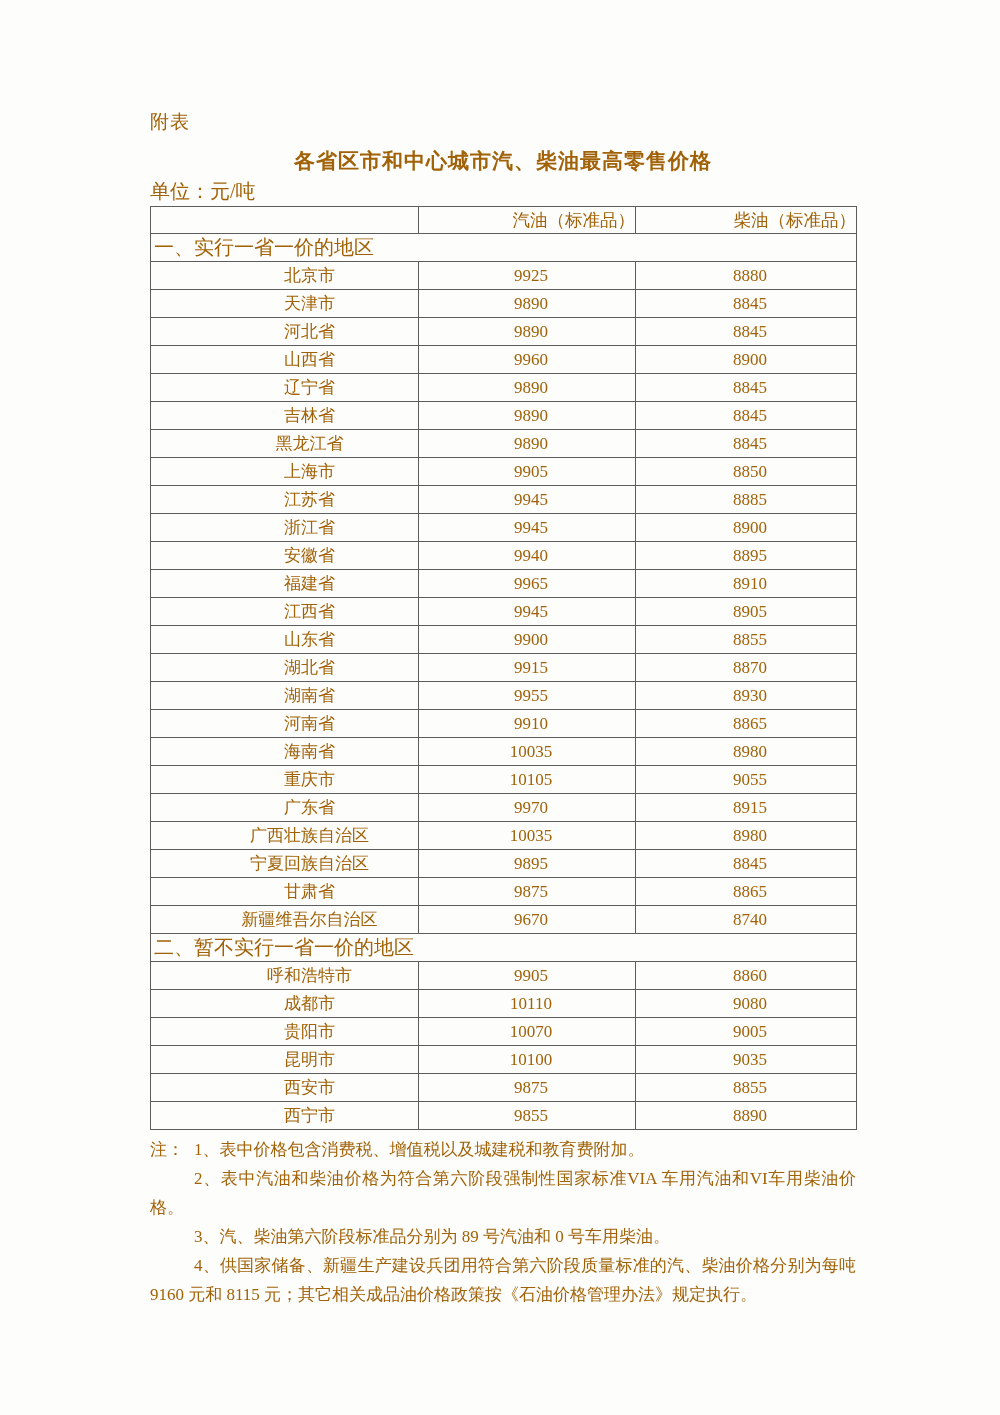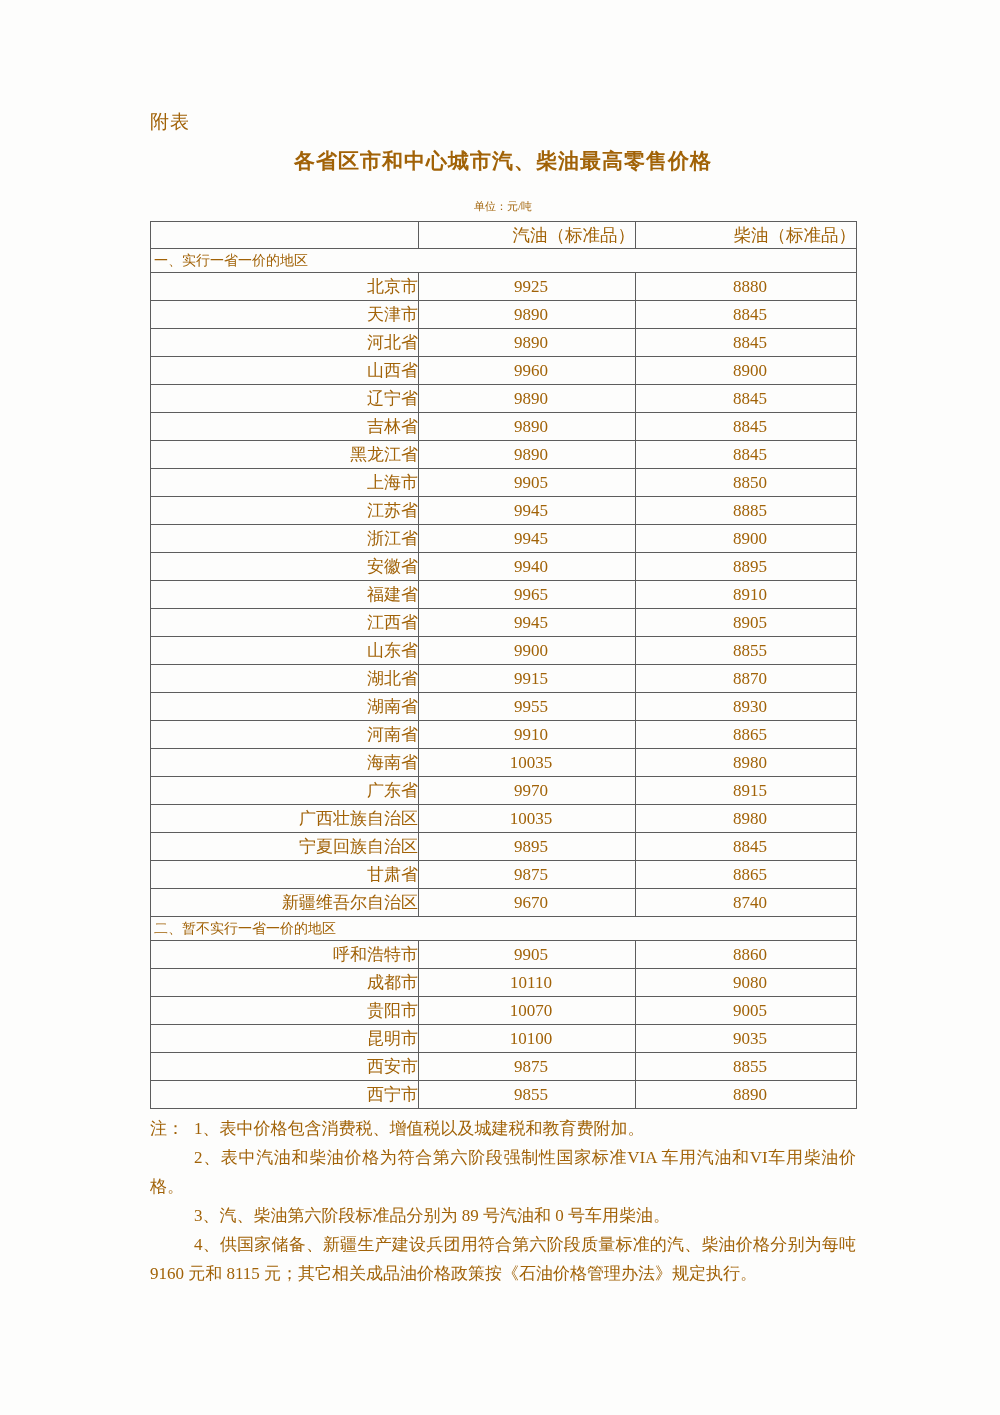--- a/index.html
+++ b/index.html
@@ -28,24 +28,24 @@
   .title {
     margin-top: 14px;
     text-align: center;
     font-size: 21px;
     font-weight: bold;
     line-height: 26px;
     font-family: "Liberation Sans", "DejaVu Sans", sans-serif;
     letter-spacing: 1px;
   }
   .unit {
-    margin-top: 22px;
+    margin-top: 7px;
     margin-bottom: 5px;
-    text-align: center;
-    font-size: 11px;
+    text-align: left;
+    font-size: 20px;
     line-height: 20px;
   }
   table.price-table {
     width: 706px;
     border-collapse: collapse;
     table-layout: fixed;
     font-size: 17px;
   }
   table.price-table col.c1 { width: 268px; }
   table.price-table col.c2 { width: 217px; }
@@ -60,25 +60,25 @@
   }
   table.price-table th {
     height: 27px;
     text-align: right;
     font-size: 17.5px;
   }
   tr.section-row td {
     height: 24px;
     text-align: left;
     padding-left: 3px;
-    font-size: 14px;
+    font-size: 20px;
   }
   tr.data-row td { height: 28px; }
   tr.data-row td.region {
-    text-align: right;
+    text-align: center;
     padding-left: 50px;
   }
   tr.data-row td.num { text-align: center; padding-left: 8px; }
   .notes {
     margin-top: 5px;
     font-size: 17px;
     line-height: 29px;
     text-align: justify;
   }
   .notes p.note { text-indent: 44px; }
@@ -198,20 +198,25 @@
             <td class="region">河南省</td>
             <td class="num">9910</td>
             <td class="num">8865</td>
           </tr>
           <tr class="data-row">
             <td class="region">海南省</td>
             <td class="num">10035</td>
             <td class="num">8980</td>
           </tr>
           <tr class="data-row">
+            <td class="region">重庆市</td>
+            <td class="num">10105</td>
+            <td class="num">9055</td>
+          </tr>
+          <tr class="data-row">
             <td class="region">广东省</td>
             <td class="num">9970</td>
             <td class="num">8915</td>
           </tr>
           <tr class="data-row">
             <td class="region">广西壮族自治区</td>
             <td class="num">10035</td>
             <td class="num">8980</td>
           </tr>
           <tr class="data-row">

